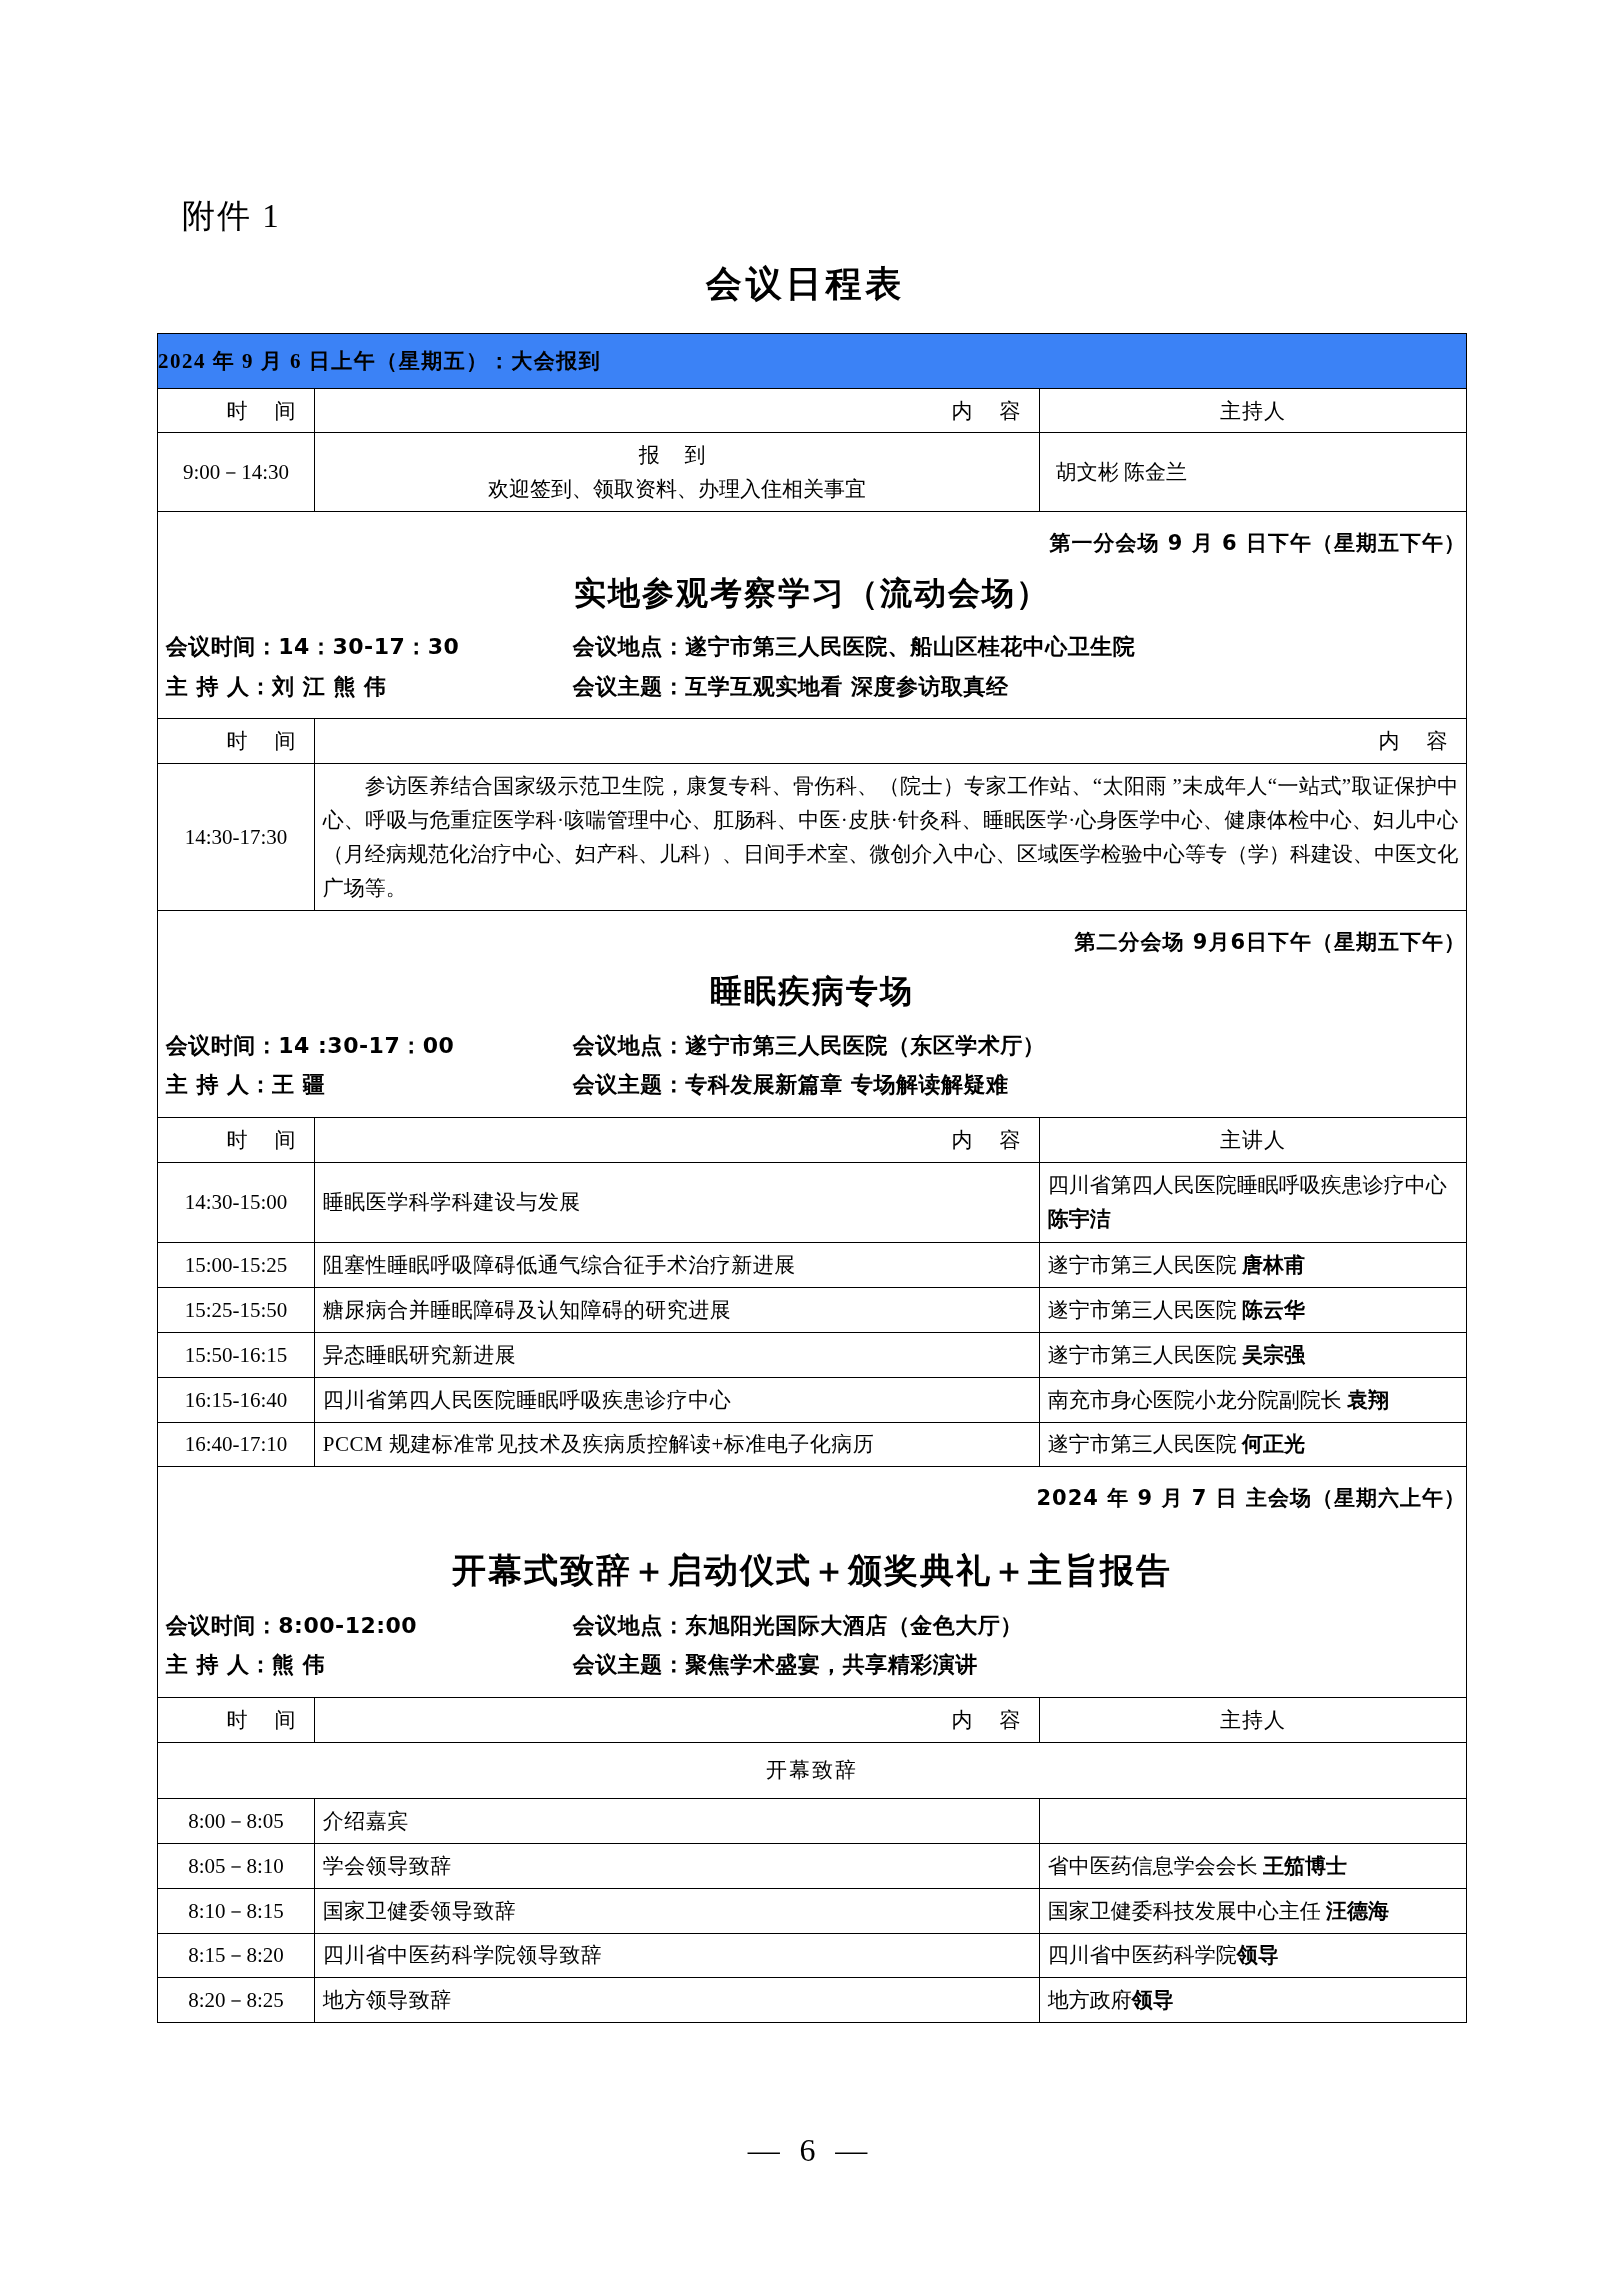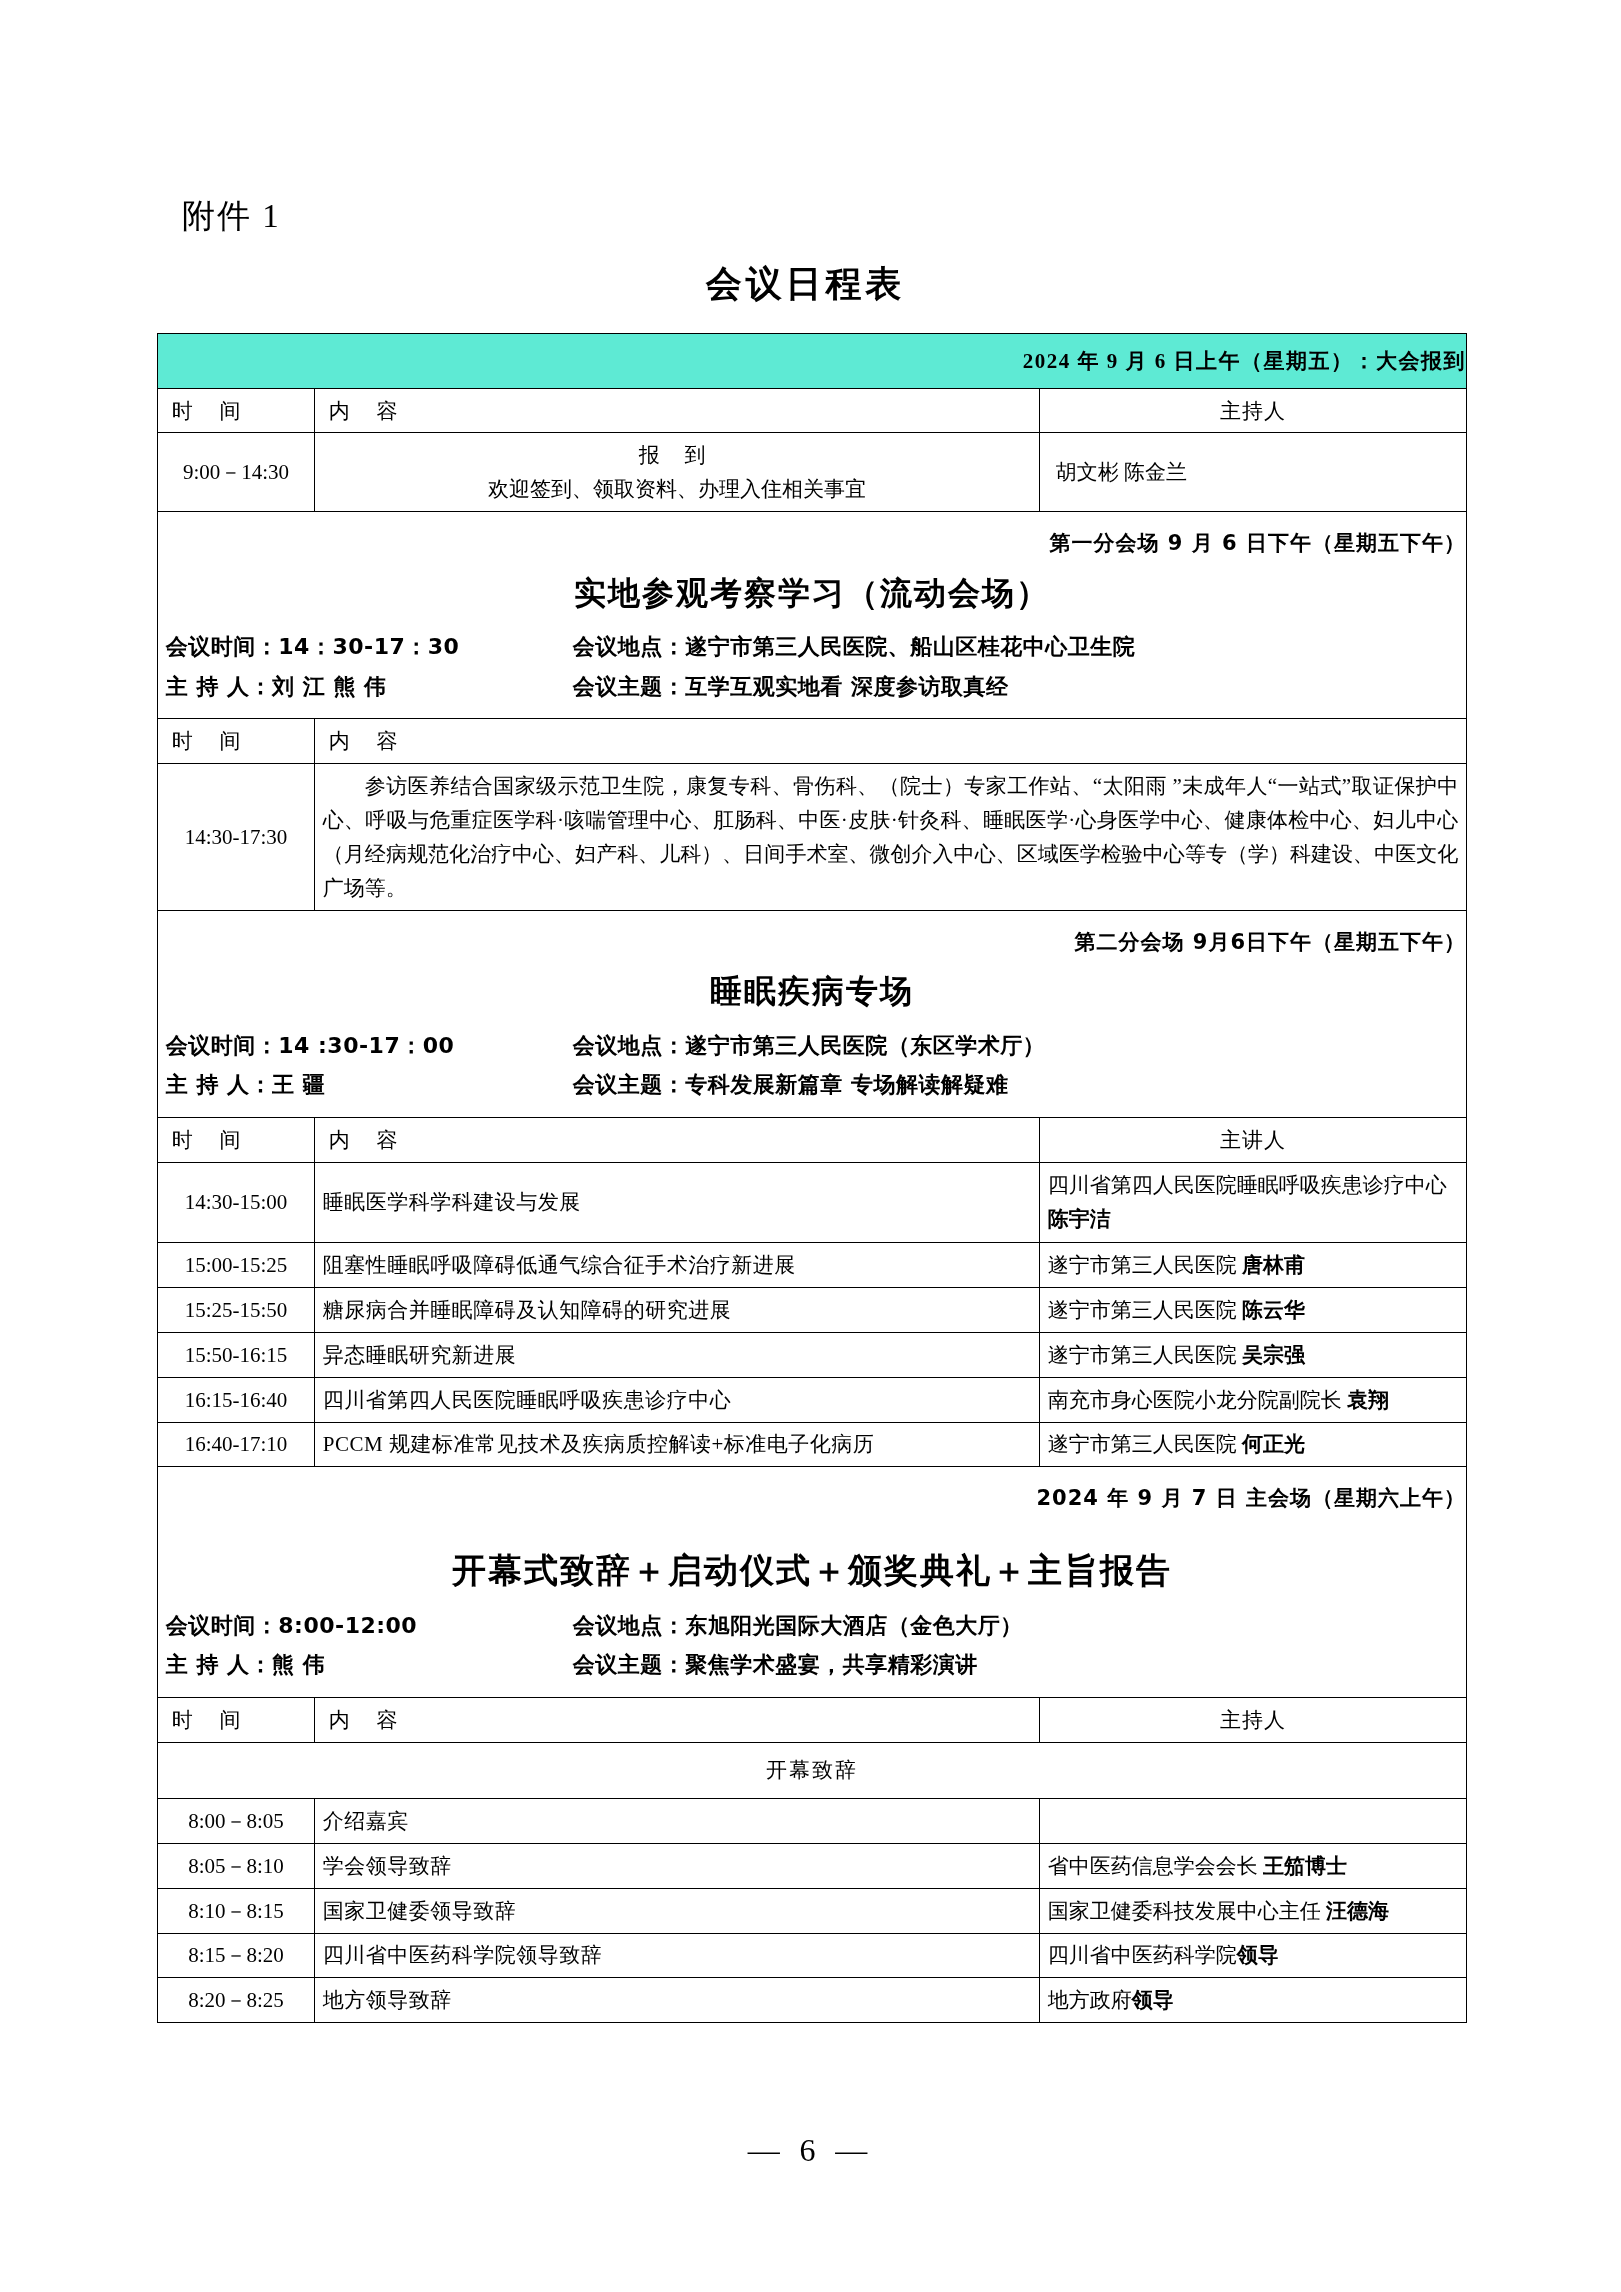--- a/index.html
+++ b/index.html
@@ -59,30 +59,30 @@
     vertical-align: middle;
     font-family: "Liberation Serif", "DejaVu Serif", serif;
     word-break: break-all;
   }
   
   col.c-time { width: 157px; }
   col.c-content { width: 725px; }
   col.c-host { width: 427px; }
 
   .band-title {
-    background: #5eead4;
-    text-align: right;
+    background: #3b82f6;
+    text-align: left;
     font-weight: bold;
     font-size: 26.5px;
     letter-spacing: 1.5px;
     font-family: "DejaVu Sans", "Liberation Sans", sans-serif;
     padding: 9.8px 0 !important;
   }
   .colhead {
-    text-align: left;
+    text-align: right;
     letter-spacing: 10.8px;
     padding-left: 13.7px !important;
     font-size: 21.6px;
   }
   .colhead-plain {
     text-align: center;
     font-size: 21.6px;
     letter-spacing: 1px;
   }
   .ctr { text-align: center; }

